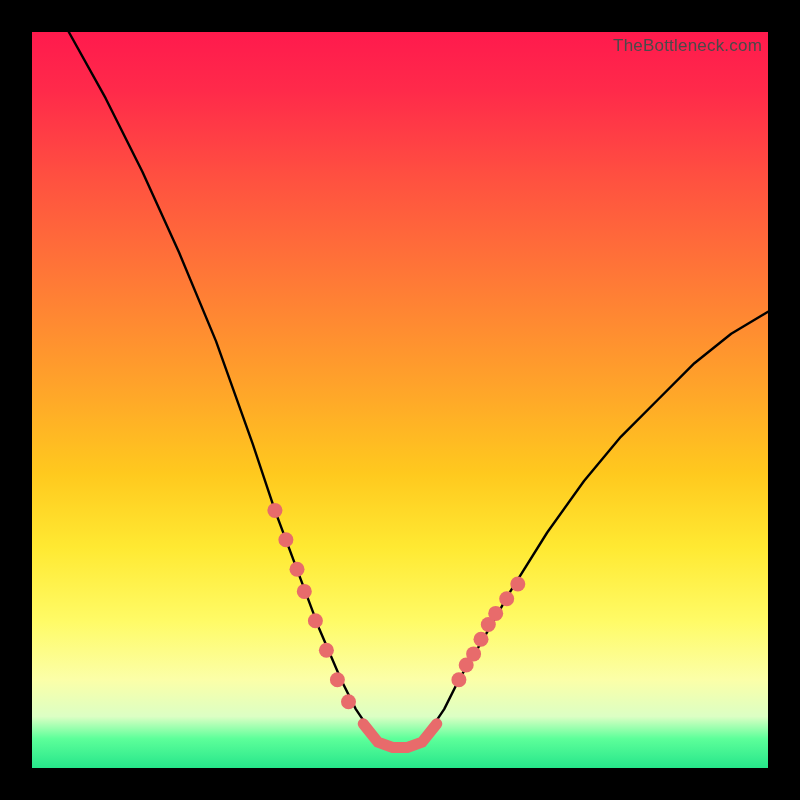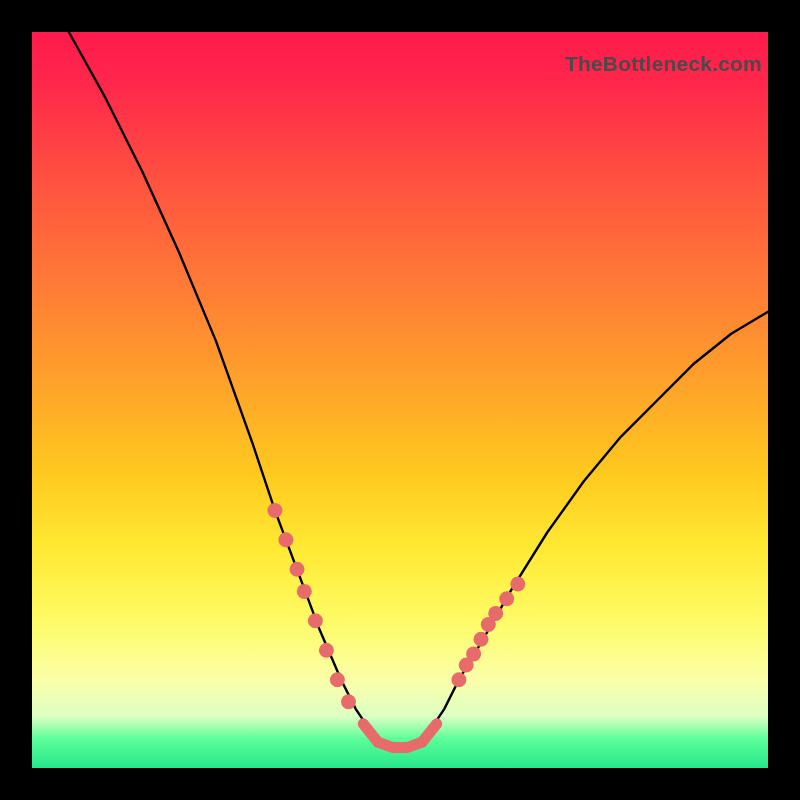--- a/index.html
+++ b/index.html
@@ -35,26 +35,25 @@
       #fbffa8 88%,
       #dcffc4 93%,
       #5dff9a 96%,
       #26e68a 100%
     );
   }
   .watermark {
     position: absolute;
     right: 6px;
     top: 4px;
-    font-size: 21px;
-    font-weight: 700;
+    font-size: 17px;
+    font-weight: 400;
     color: #4a4a4a;
     letter-spacing: 0.2px;
     user-select: none;
-    margin-top: 16px;
   }
   svg.overlay {
     position: absolute;
     left: 0;
     top: 0;
     width: 736px;
     height: 736px;
     overflow: visible;
   }
   .curve {

